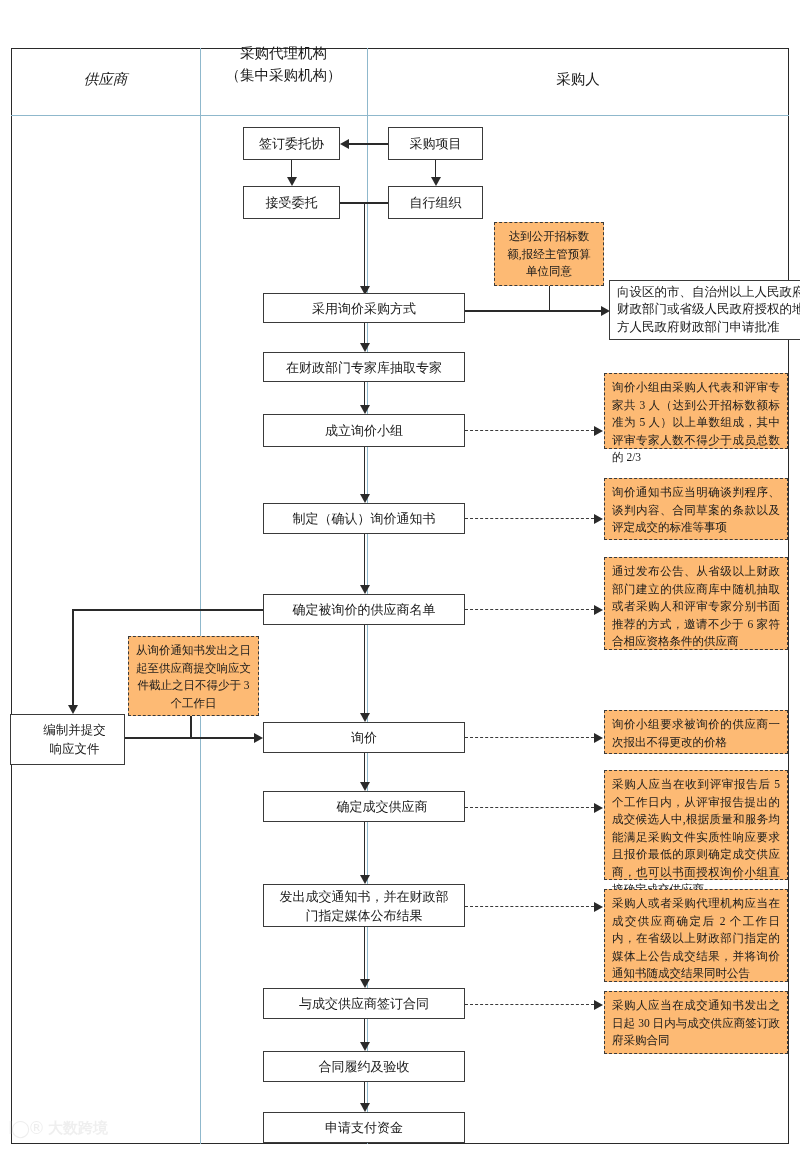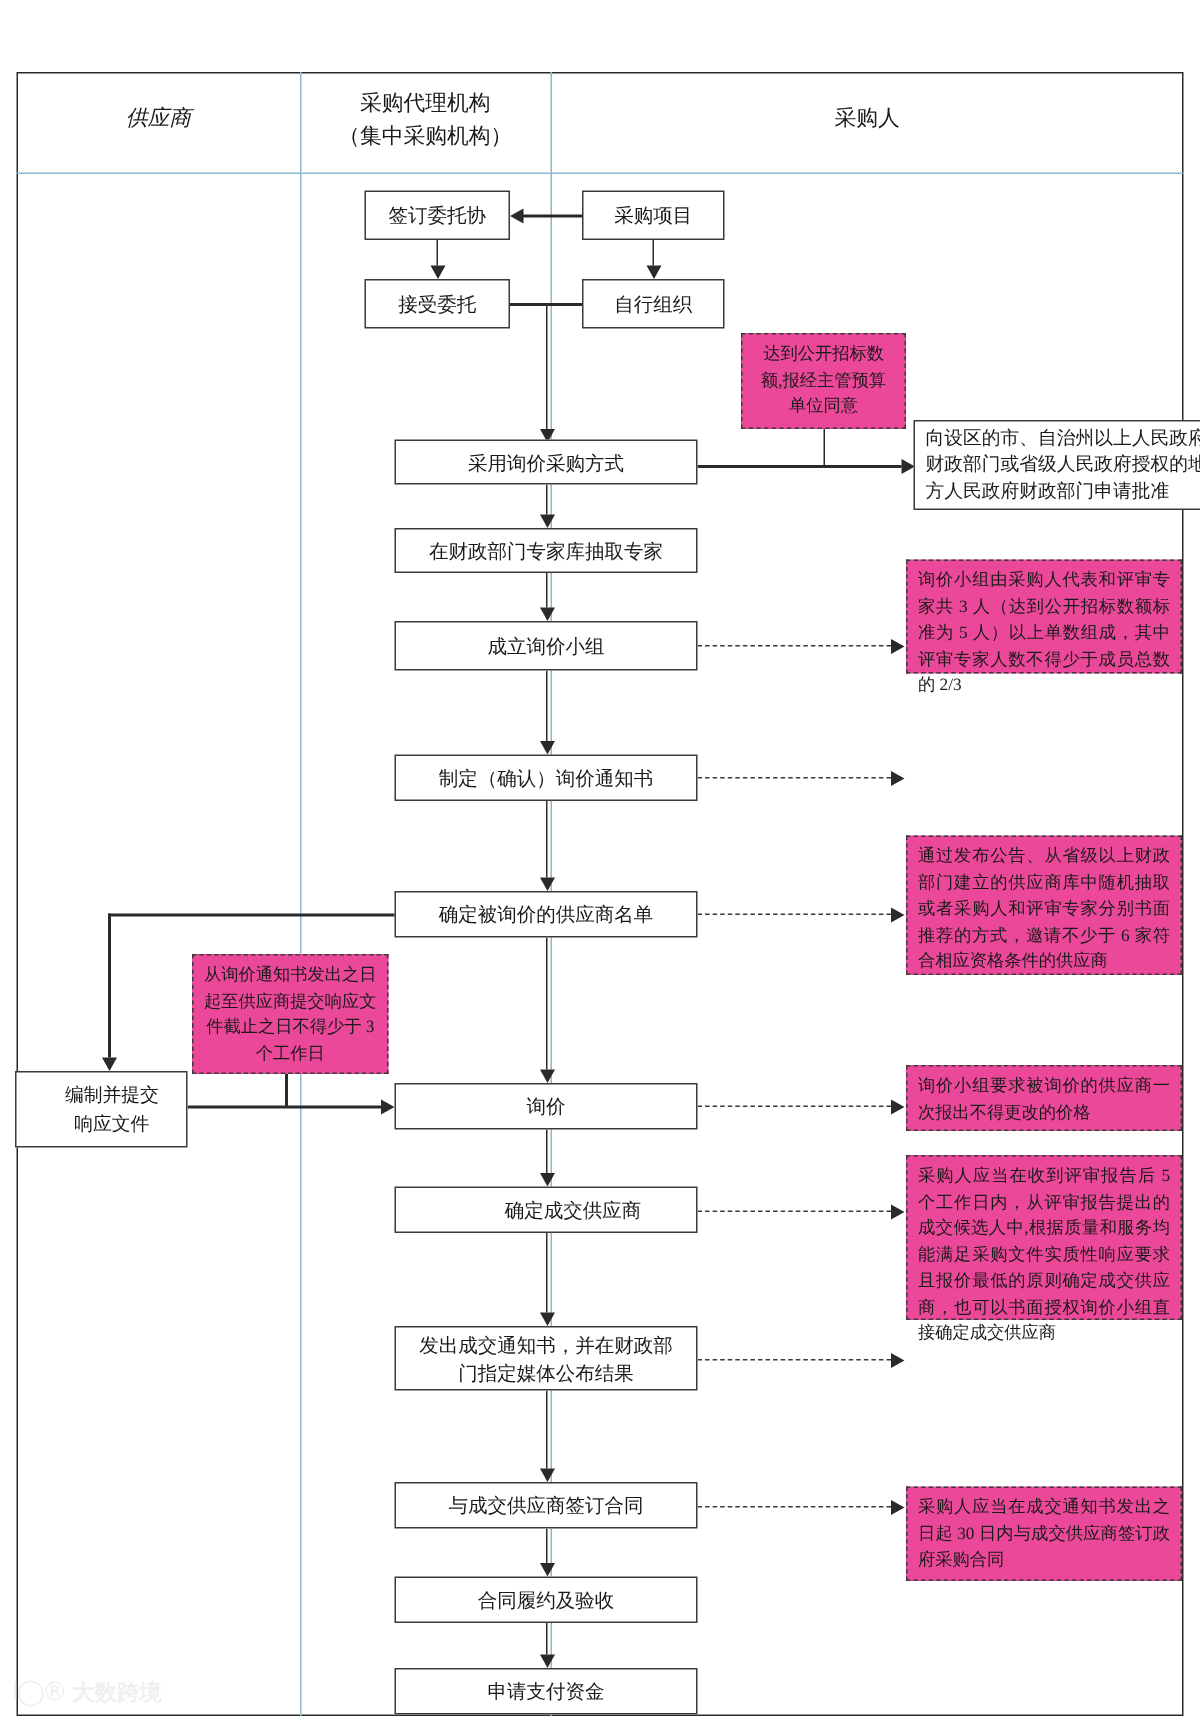--- a/index.html
+++ b/index.html
@@ -29,37 +29,37 @@
     position:absolute;top:48px;height:1096px;width:0;
     border-left:1.2px solid #8fb8cc;
   }
   .col-div.c1{left:200px;}
   .col-div.c2{left:367px;}
 
   .lane-label{
     position:absolute;text-align:center;font-size:14.5px;line-height:22px;
   }
   .lane-label.l1{left:11px;top:68px;width:189px;font-style:italic;}
-  .lane-label.l2{left:200px;top:58px;width:167px;}
+  .lane-label.l2{left:200px;top:42px;width:167px;}
   .lane-label.l3{left:367px;top:68px;width:422px;}
 
   
   .node{
     position:absolute;box-sizing:border-box;
     border:1.4px solid #3a3a3a;background:#ffffff;
     display:flex;align-items:center;justify-content:center;
     text-align:center;font-size:13px;line-height:19px;
     padding:2px 4px;z-index:5;
   }
   .node.small{font-size:12.5px;padding-left:18px;}
 
   
   .note{
     position:absolute;box-sizing:border-box;
-    border:1.3px dashed #3a3a3a;background:#ec4899;
+    border:1.3px dashed #3a3a3a;background:#fdba74;
     font-size:11.5px;line-height:17.5px;text-align:justify;
     padding:5px 7px;z-index:5;
   }
   .note.center{text-align:center;}
 
   
   .ln{position:absolute;background:#2a2a2a;z-index:3;}
   .ln.v{width:1.6px;}
   .ln.h{height:1.6px;}
   .dln{position:absolute;z-index:3;}
@@ -177,37 +177,39 @@
   <div class="ln v" style="left:548.5px;top:286px;height:25px;"></div>
 
   <div class="ln h" style="left:465px;top:310px;width:136px;"></div>
   <div class="arw right" style="left:601px;top:305.5px;"></div>
   <div class="node small" style="left:609px;top:280px;width:207px;height:60px;text-align:left;justify-content:flex-start;padding:4px 7px;line-height:17.5px;">向设区的市、自治州以上人民政府财政部门或省级人民政府授权的地方人民政府财政部门申请批准</div>
 
   <div class="note" style="left:604px;top:373px;width:184px;height:76px;">询价小组由采购人代表和评审专家共 3 人（达到公开招标数额标准为 5 人）以上单数组成，其中评审专家人数不得少于成员总数的 2/3</div>
   <div class="dln h" style="left:465px;top:430px;width:129px;"></div>
   <div class="arw right" style="left:594px;top:425.5px;"></div>
 
+  <div class="note" style="left:604px;top:478px;width:184px;height:62px;">询价通知书应当明确谈判程序、谈判内容、合同草案的条款以及评定成交的标准等事项</div>
   <div class="dln h" style="left:465px;top:518px;width:129px;"></div>
   <div class="arw right" style="left:594px;top:513.5px;"></div>
 
   <div class="note" style="left:604px;top:557px;width:184px;height:93px;">通过发布公告、从省级以上财政部门建立的供应商库中随机抽取或者采购人和评审专家分别书面推荐的方式，邀请不少于 6 家符合相应资格条件的供应商</div>
   <div class="dln h" style="left:465px;top:609px;width:129px;"></div>
   <div class="arw right" style="left:594px;top:604.5px;"></div>
 
   <div class="note center" style="left:128px;top:636px;width:131px;height:80px;">从询价通知书发出之日起至供应商提交响应文件截止之日不得少于 3 个工作日</div>
 
   <div class="note" style="left:604px;top:710px;width:184px;height:44px;">询价小组要求被询价的供应商一次报出不得更改的价格</div>
   <div class="dln h" style="left:465px;top:737px;width:129px;"></div>
   <div class="arw right" style="left:594px;top:732.5px;"></div>
 
   <div class="note" style="left:604px;top:770px;width:184px;height:110px;">采购人应当在收到评审报告后 5 个工作日内，从评审报告提出的成交候选人中,根据质量和服务均能满足采购文件实质性响应要求且报价最低的原则确定成交供应商，也可以书面授权询价小组直接确定成交供应商</div>
   <div class="dln h" style="left:465px;top:807px;width:129px;"></div>
   <div class="arw right" style="left:594px;top:802.5px;"></div>
 
+  <div class="note" style="left:604px;top:889px;width:184px;height:93px;">采购人或者采购代理机构应当在成交供应商确定后 2 个工作日内，在省级以上财政部门指定的媒体上公告成交结果，并将询价通知书随成交结果同时公告</div>
   <div class="dln h" style="left:465px;top:906px;width:129px;"></div>
   <div class="arw right" style="left:594px;top:901.5px;"></div>
 
   <div class="note" style="left:604px;top:991px;width:184px;height:63px;">采购人应当在成交通知书发出之日起 30 日内与成交供应商签订政府采购合同</div>
   <div class="dln h" style="left:465px;top:1004px;width:129px;"></div>
   <div class="arw right" style="left:594px;top:999.5px;"></div>
 
   <div class="wm">
     <span class="wm-mark">Ⅰ◯®</span>
     <span class="wm-txt">大数跨境</span>

